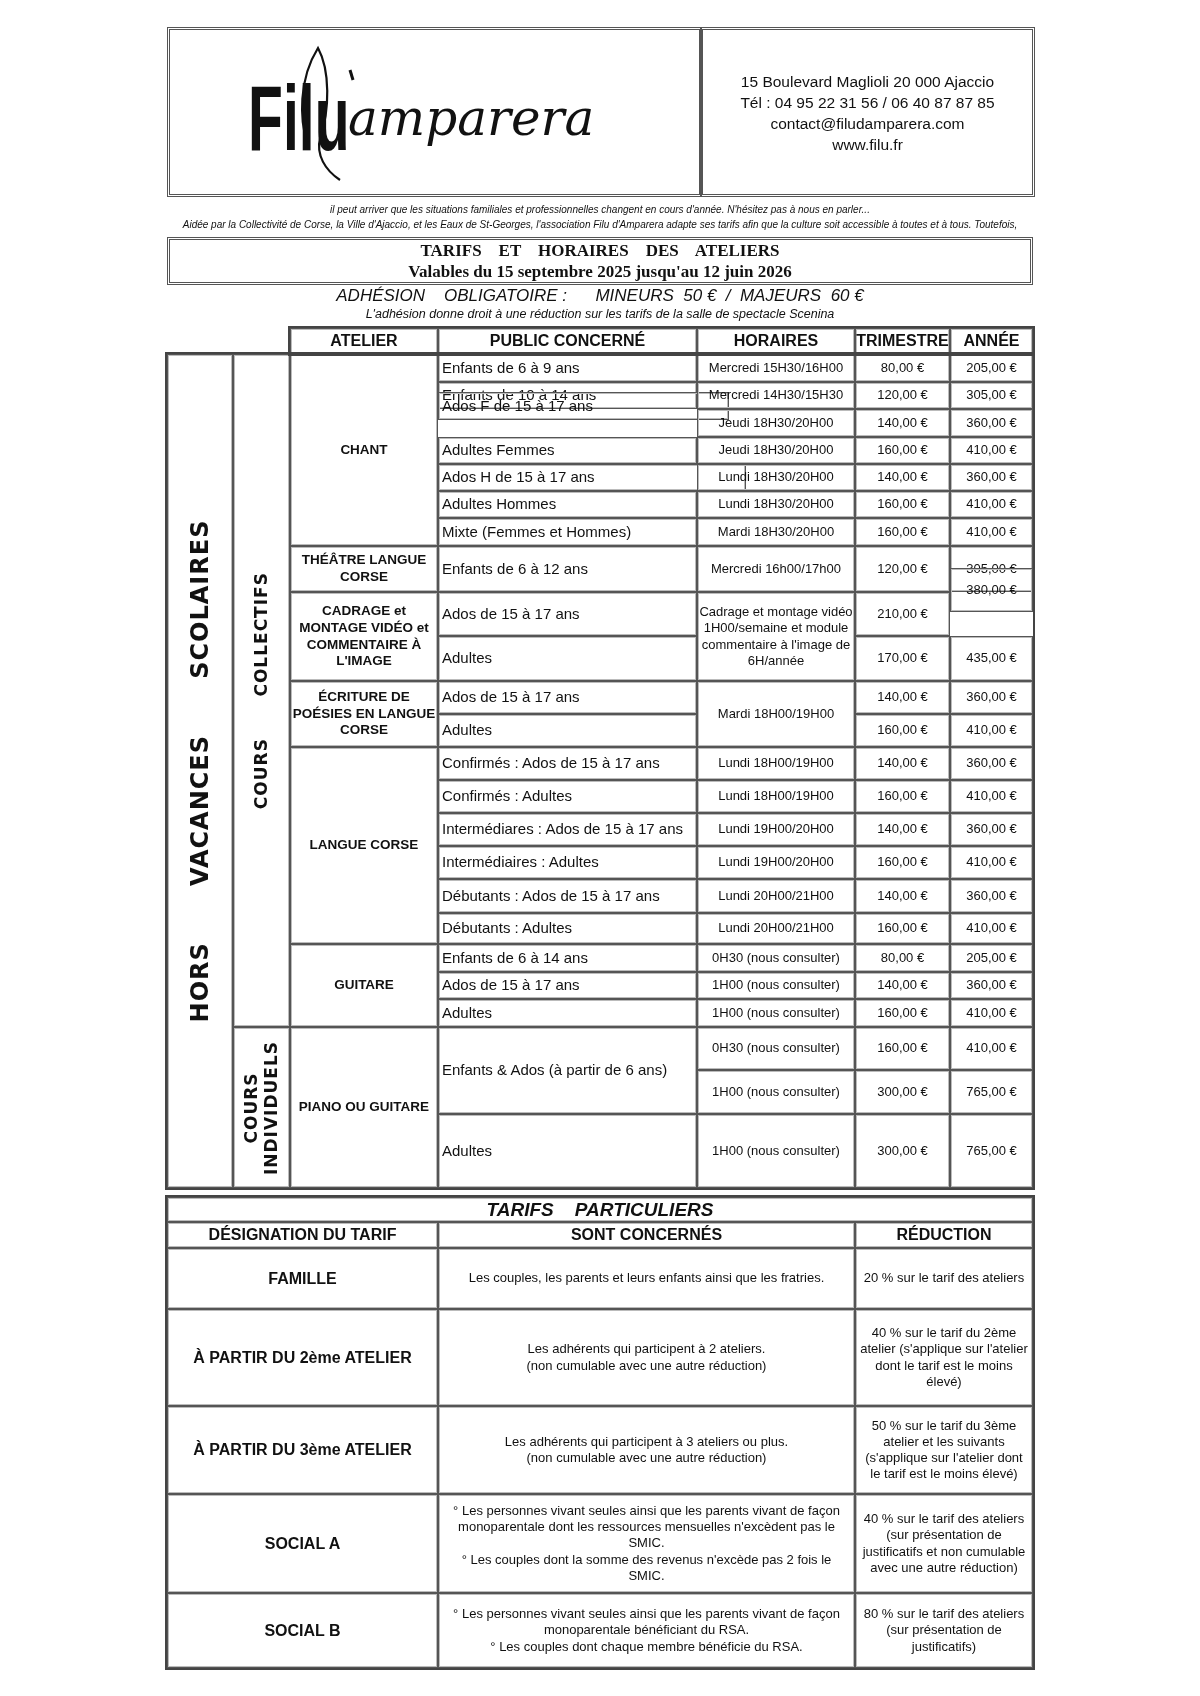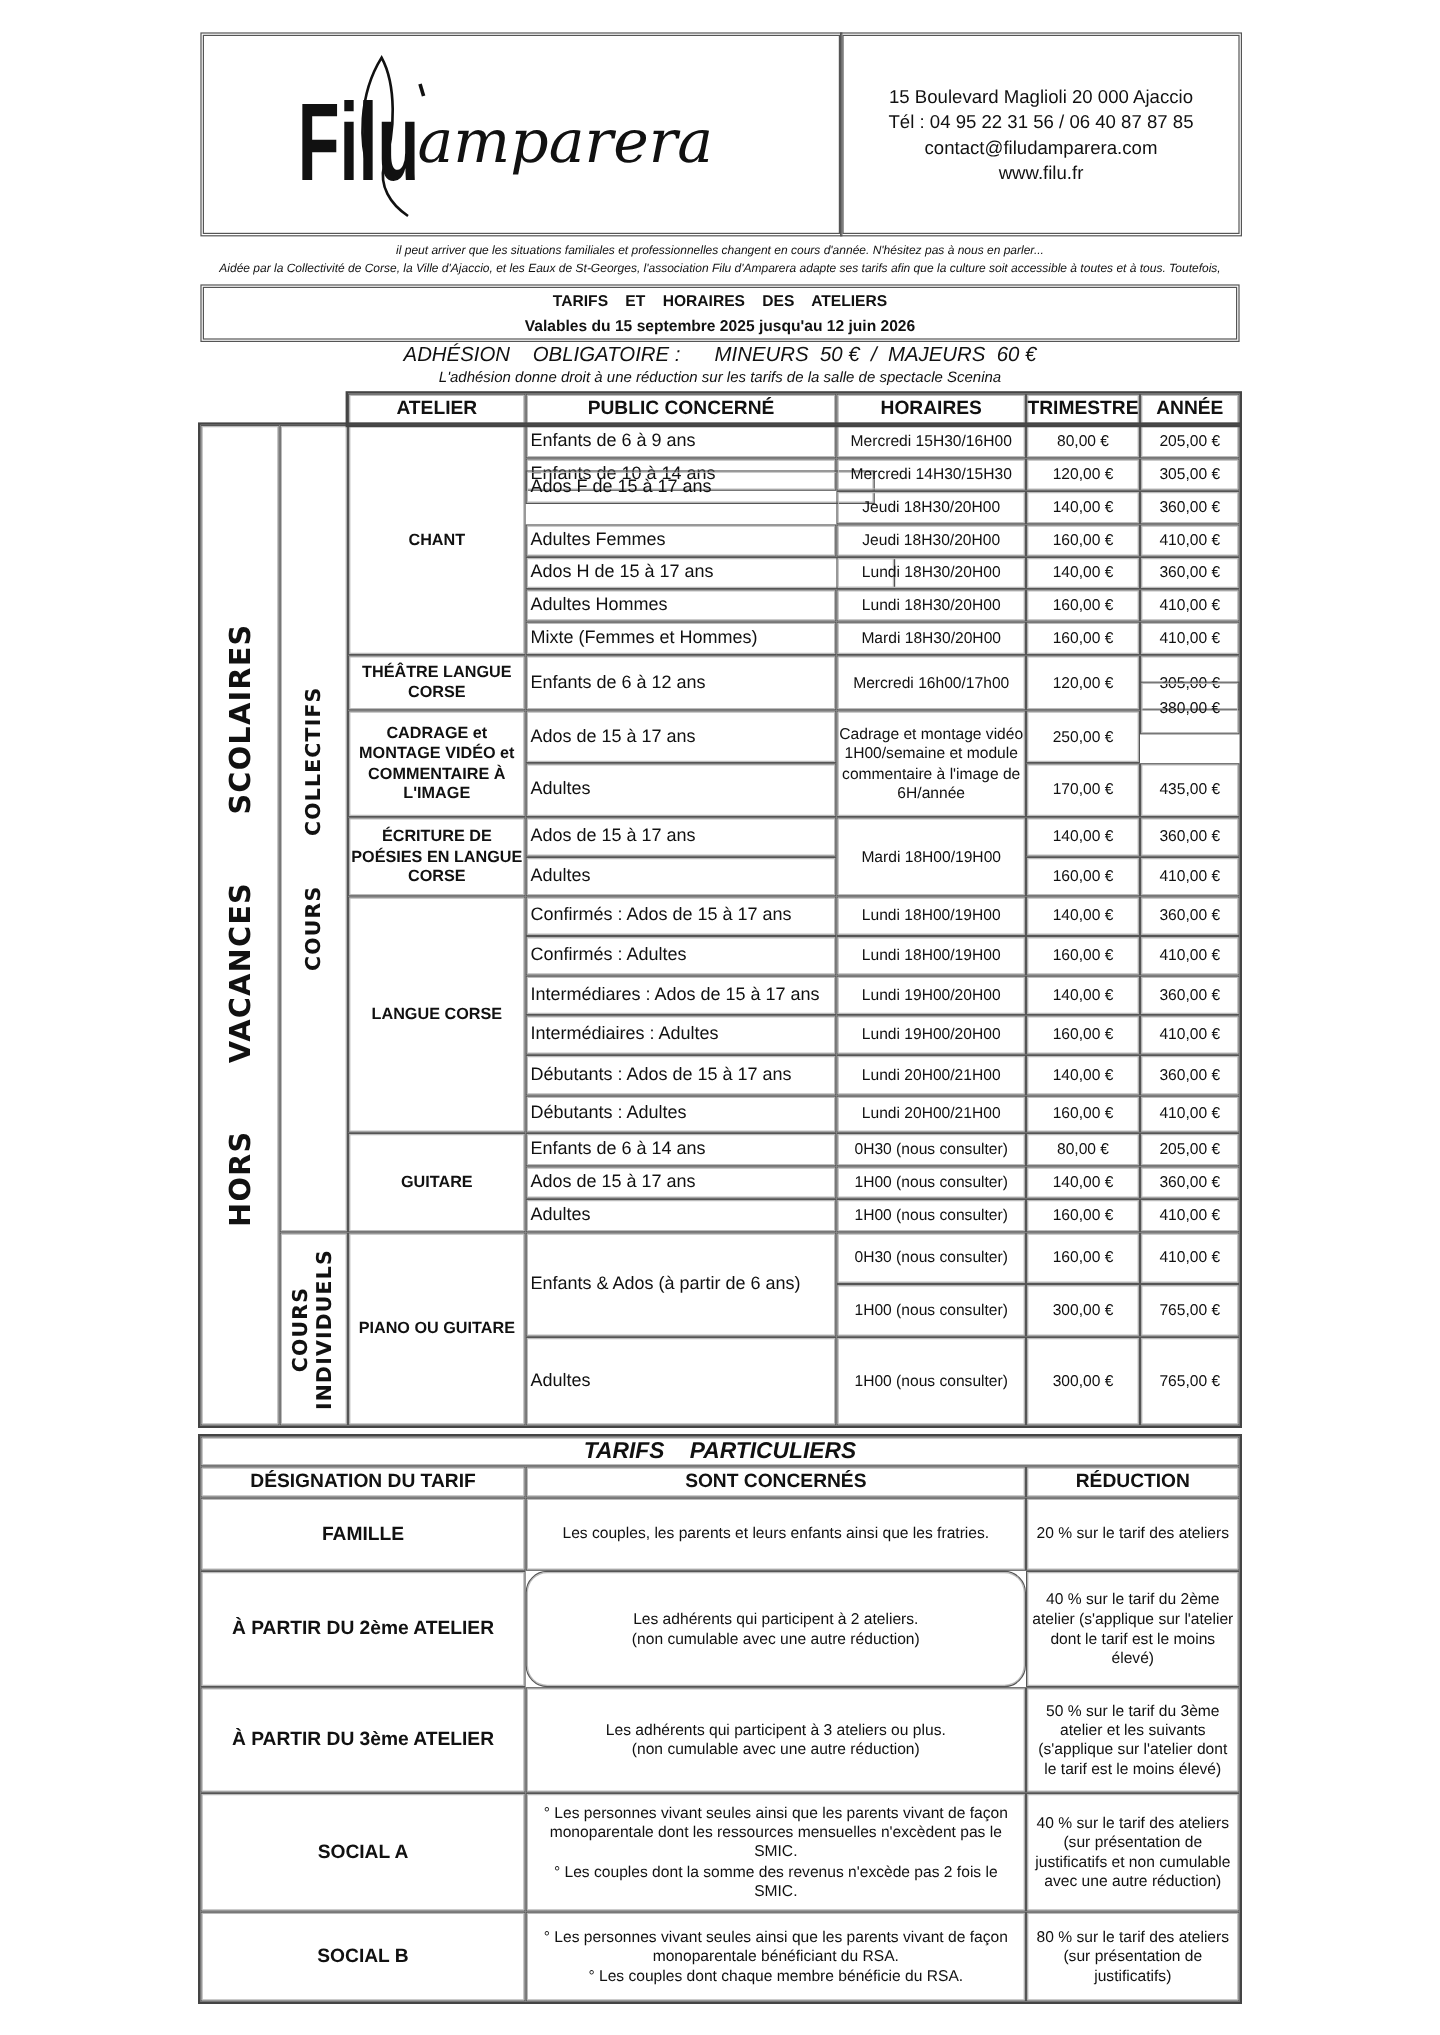--- a/index.html
+++ b/index.html
@@ -14,21 +14,21 @@
   .bold { font-weight: bold; }
   .hdr { font-weight: bold; font-size: 16px; }
   .rot { position: absolute; display: flex; align-items: center; justify-content: center;
          transform: rotate(-90deg); white-space: nowrap; font-weight: bold;
          font-family: "DejaVu Sans", sans-serif; letter-spacing: 1px; }
   #logo { left: 170px; top: 30px; width: 530px; height: 160px; }
   #addr { left: 700px; top: 30px; width: 335px; height: 165px; display: flex; flex-direction: column;
           align-items: center; justify-content: center; font-size: 15.5px; line-height: 21px; }
   #aid { left: 160px; top: 202px; width: 880px; text-align: center; font-style: italic; font-size: 10px; line-height: 15px; }
   #titlebox { left: 167px; top: 237px; width: 866px; height: 48px; display: flex; flex-direction: column;
-              align-items: center; justify-content: center; font-weight: bold; font-size: 13px; line-height: 21px; }
+              align-items: center; justify-content: center; font-weight: bold; font-size: 17px; line-height: 21px; font-family: Liberation Serif, serif; }
   #adh { left: 160px; top: 286px; width: 880px; text-align: center; font-style: italic; font-size: 17px; }
   #adh-note { left: 160px; top: 307px; width: 880px; text-align: center; font-style: italic; font-size: 12.5px; }
   .ti { font-style: italic; font-weight: bold; font-family: "Liberation Sans", sans-serif; font-size: 19px; }
   .sm { font-size: 13px; }
 </style>
 </head>
 <body>
 
 <div class="abs dbl" style="left:167px;top:27px;width:535px;height:170px;"></div>
 <div class="abs dbl" style="left:700px;top:27px;width:335px;height:170px;"></div>
@@ -215,21 +215,21 @@
     <div class="cell sm" style="left: 855px; top: 546px; width: 95px; height: 46px;">
       <span style="white-space: pre-line;">120,00 €</span>
     </div>
     <div class="cell sm" style="left: 950px; top: 546px; width: 83px; height: 46px;">
       <span style="white-space: pre-line;">305,00 €</span>
     </div>
     <div class="cell sm" style="left: 697px; top: 592px; width: 158px; height: 89px;">
       <span style="white-space: pre-line;">Cadrage et montage vidéo 1H00/semaine et module commentaire à l'image de 6H/année</span>
     </div>
     <div class="cell sm" style="left: 855px; top: 592px; width: 95px; height: 44px;">
-      <span style="white-space: pre-line;">250,00 €</span>
+      <span style="white-space: pre-line;">210,00 €</span>
     </div>
     <div class="cell sm" style="left: 950px; top: 568px; width: 83px; height: 44px;">
       <span style="white-space: pre-line;">380,00 €</span>
     </div>
     <div class="cell sm" style="left: 697px; top: 681px; width: 158px; height: 66px;">
       <span style="white-space: pre-line;">Mardi 18H00/19H00</span>
     </div>
     <div class="cell sm" style="left: 855px; top: 681px; width: 95px; height: 33px;">
       <span style="white-space: pre-line;">140,00 €</span>
     </div>
@@ -409,21 +409,21 @@
     </div>
     <div class="cell sm" style="left: 438px; top: 1248px; width: 417px; height: 61px; padding: 0px 10px;">
       <span style="white-space: pre-line;">Les couples, les parents et leurs enfants ainsi que les fratries.</span>
     </div>
     <div class="cell sm" style="left: 855px; top: 1248px; width: 178px; height: 61px; padding: 0px 3px;">
       <span style="white-space: pre-line;">20 % sur le tarif des ateliers</span>
     </div>
     <div class="cell hdr" style="left: 167px; top: 1309px; width: 271px; height: 97px;">
       <span style="white-space: pre-line;">À PARTIR DU 2ème ATELIER</span>
     </div>
-    <div class="cell sm" style="left: 438px; top: 1309px; width: 417px; height: 97px; padding: 0px 10px; border-radius: 18px;">
+    <div class="cell sm" style="left: 438px; top: 1309px; width: 417px; height: 97px; padding: 0px 10px;">
       <span style="white-space: pre-line;">Les adhérents qui participent à 2 ateliers.
 (non cumulable avec une autre réduction)</span>
     </div>
     <div class="cell sm" style="left: 855px; top: 1309px; width: 178px; height: 97px; padding: 0px 3px;">
       <span style="white-space: pre-line;">40 % sur le tarif du 2ème atelier (s'applique sur l'atelier dont le tarif est le moins élevé)</span>
     </div>
     <div class="cell hdr" style="left: 167px; top: 1406px; width: 271px; height: 88px;">
       <span style="white-space: pre-line;">À PARTIR DU 3ème ATELIER</span>
     </div>
     <div class="cell sm" style="left: 438px; top: 1406px; width: 417px; height: 88px; padding: 16px 10px;">

